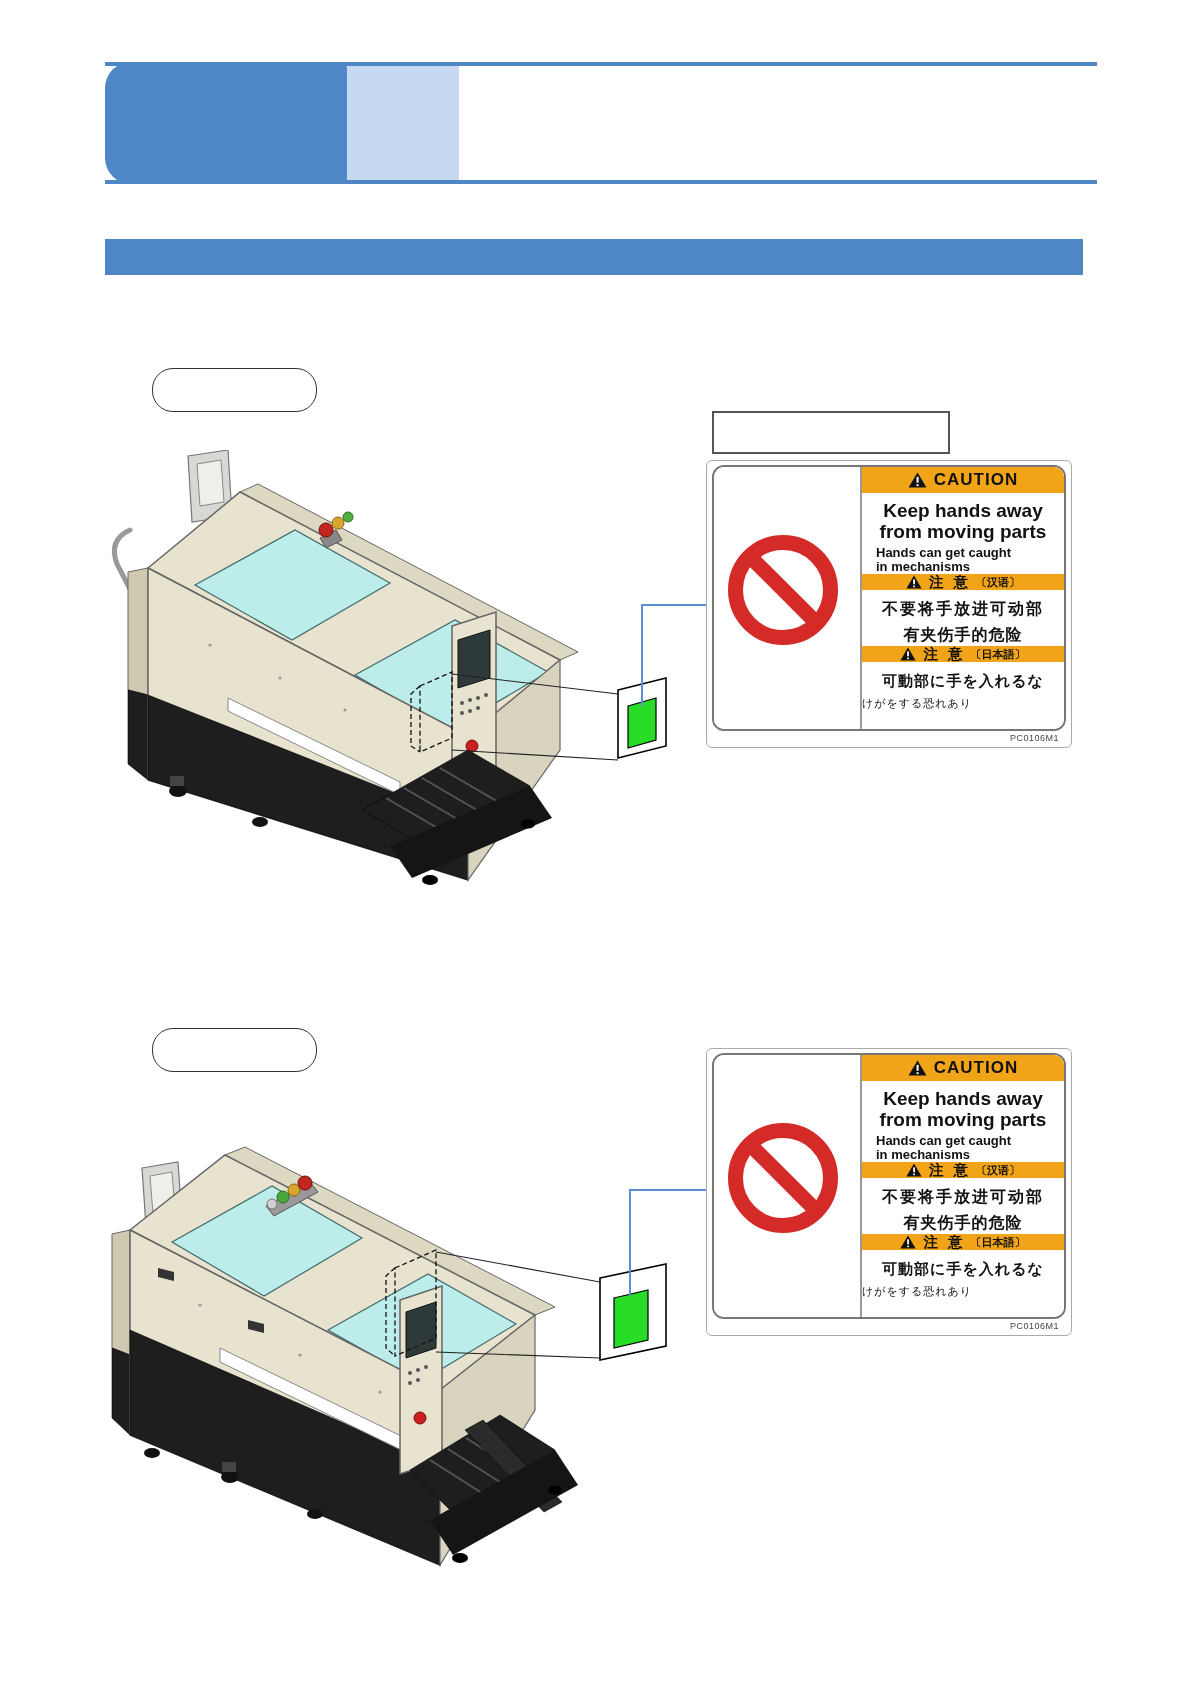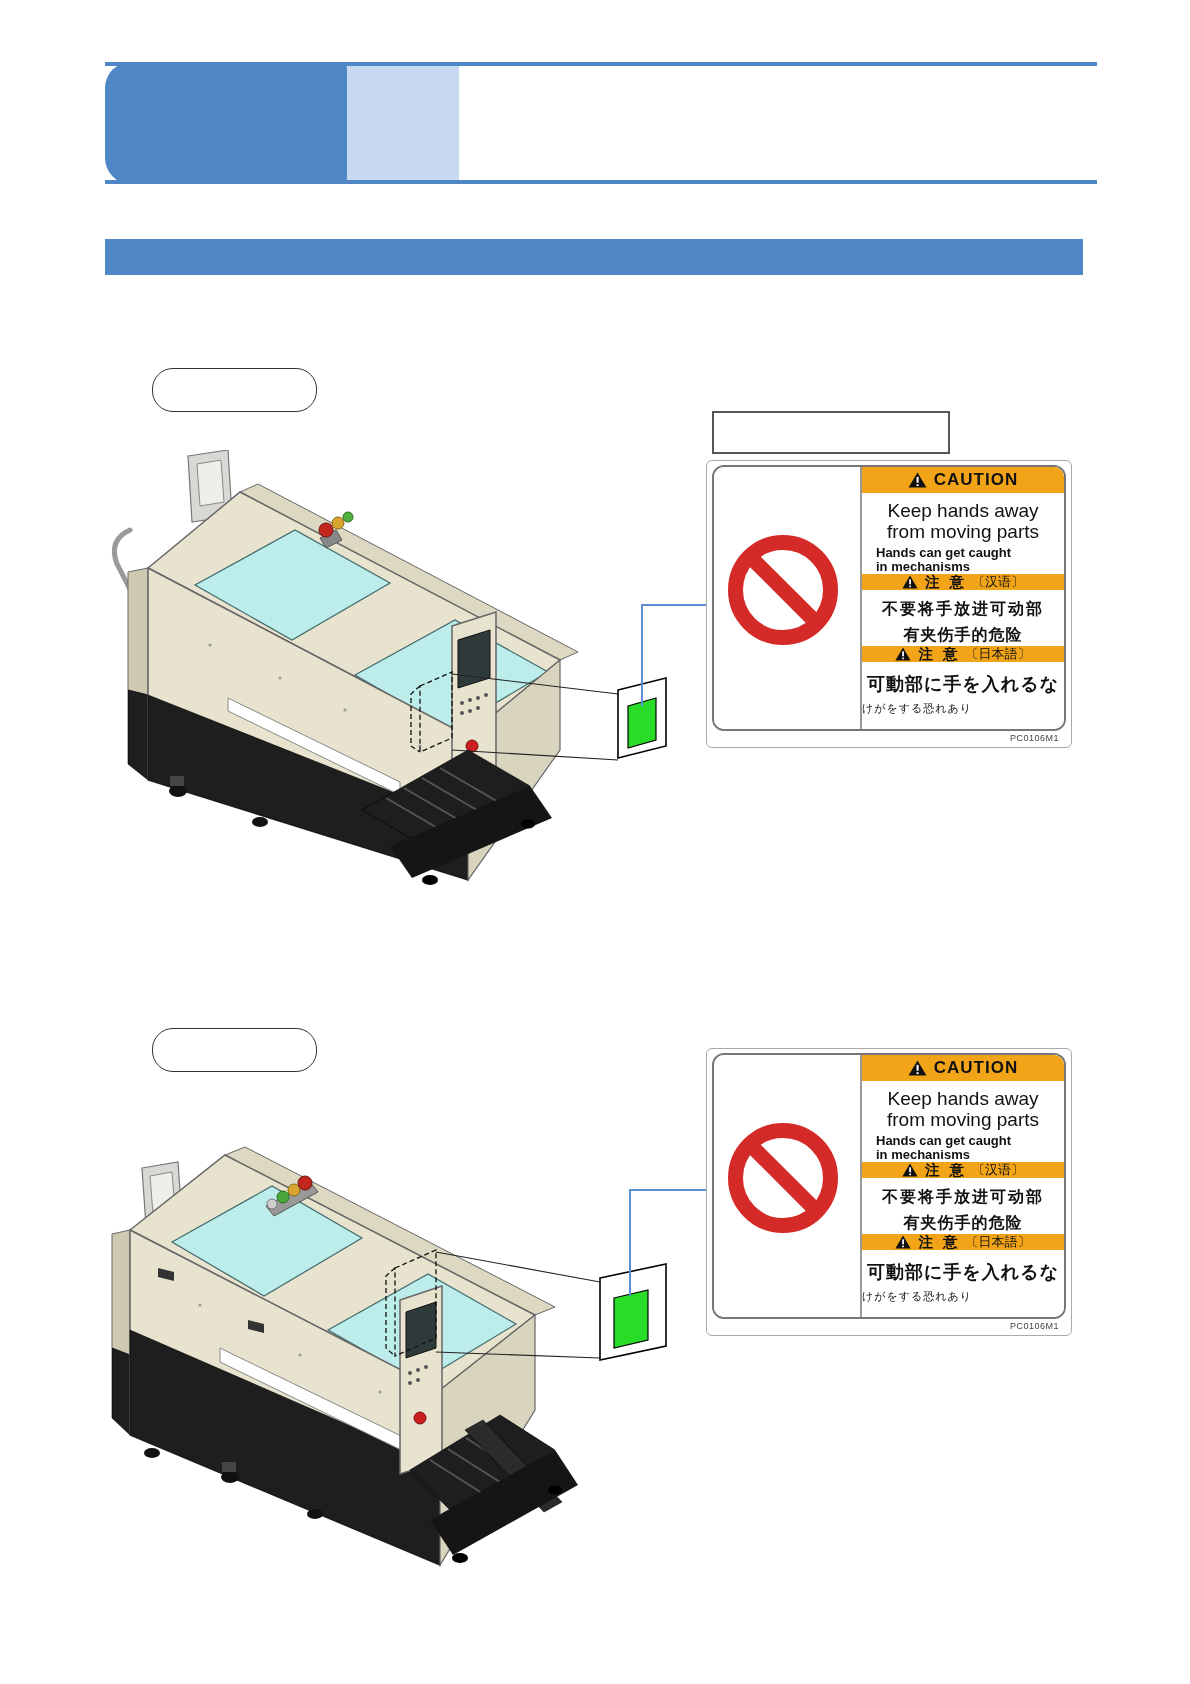--- a/index.html
+++ b/index.html
@@ -40,26 +40,26 @@
   .cl-left{width:146px;border-right:2px solid #999;position:relative;background:#fff;flex:none;}
   .cl-sign{position:absolute;left:14px;top:68px;width:110px;height:110px;
     border:15px solid var(--prohibition_red);border-radius:50%;box-sizing:border-box;}
   .cl-sign::after{content:"";position:absolute;left:32.5px;top:-9px;width:15px;height:98px;
     background:var(--prohibition_red);transform:rotate(-45deg);}
   .cl-right{flex:1;display:flex;flex-direction:column;background:#fff;}
   .cl-band{background:var(--band_orange);color:#111;display:flex;align-items:center;justify-content:center;
     height:26px;font-weight:bold;font-size:17px;letter-spacing:1px;flex:none;}
   .cl-band .tri{margin-right:7px;flex:none;}
   .cl-band.small{height:16px;font-size:14.5px;margin-top:0;letter-spacing:3px;}
-  .cl-band .lang{font-size:13px;letter-spacing:0;margin-left:5px;font-weight:normal;}
-  .cl-en-main{margin-top:7px;font-size:19px;font-weight:normal;line-height:21px;text-align:center;letter-spacing:0;}
+  .cl-band .lang{font-size:11px;letter-spacing:0;margin-left:5px;font-weight:bold;}
+  .cl-en-main{margin-top:7px;font-size:19px;font-weight:bold;line-height:21px;text-align:center;letter-spacing:0;}
   .cl-en-sub{margin-top:4px;font-size:13px;font-weight:bold;line-height:14px;padding-left:14px;text-align:left;}
   .cl-zh-main{margin-top:9px;font-size:16px;font-weight:bold;text-align:center;letter-spacing:2px;}
   .cl-zh-sub{margin-top:5px;font-size:16px;font-weight:bold;text-align:center;letter-spacing:1px;}
-  .cl-ja-main{margin-top:10px;font-size:18px;font-weight:bold;text-align:center;letter-spacing:1px;}
+  .cl-ja-main{margin-top:10px;font-size:15px;font-weight:bold;text-align:center;letter-spacing:1px;}
   .cl-ja-sub{margin-top:5px;font-size:11px;text-align:left;letter-spacing:1px;}
   .cl-code{position:absolute;right:12px;bottom:4px;font-size:9px;color:#444;letter-spacing:.5px;}
   
   .fig{position:absolute;}
   .fig-1{left:100px;top:450px;}
   .fig-2{left:100px;top:1120px;}
   .mbeige{fill:#E7E3CF;stroke:#666;stroke-width:1.5;}
   .mridge{fill:#DDD8C2;stroke:#666;stroke-width:1;}
   .mcap{fill:#CFC9B2;stroke:#666;stroke-width:1;}
   .mend{fill:#D9D4BE;stroke:#666;stroke-width:1.2;}

